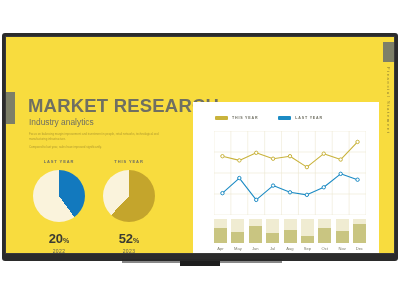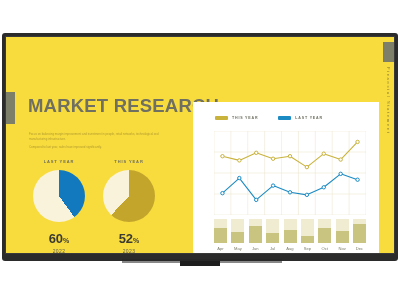--- a/index.html
+++ b/index.html
@@ -133,26 +133,27 @@
 
       <div class="slide">
 
         <div class="left-tab"></div>
         <div class="right-tab"></div>
         <div class="vert-label">
           <span>Financial Statement</span>
         </div>
 
         <div class="title">MARKET RESEARCH</div>
+        <div class="subtitle">Industry analytics</div>
         <div class="para">Focus on balancing margin improvement and investment in people, retail networks, technological and manufacturing infrastructure.</div>
         <div class="para2">Compared to last year, sales have improved significantly.</div>
 
         <div class="pie-cap" style="left:23px;top:122px;">LAST YEAR</div>
         <div class="pie" id="pie1"></div>
-        <div class="pct" style="left:18px;top:194px;"><span>60</span><small>%</small></div>
+        <div class="pct" style="left:18px;top:194px;"><span>20</span><small>%</small></div>
         <div class="yr" style="left:18px;top:211px;">2022</div>
 
         <div class="pie-cap" style="left:93px;top:122px;">THIS YEAR</div>
         <div class="pie" id="pie2"></div>
         <div class="pct" style="left:88px;top:194px;"><span>52</span><small>%</small></div>
         <div class="yr" style="left:88px;top:211px;">2023</div>
 
         <div id="card">
 
           <div class="legend">

